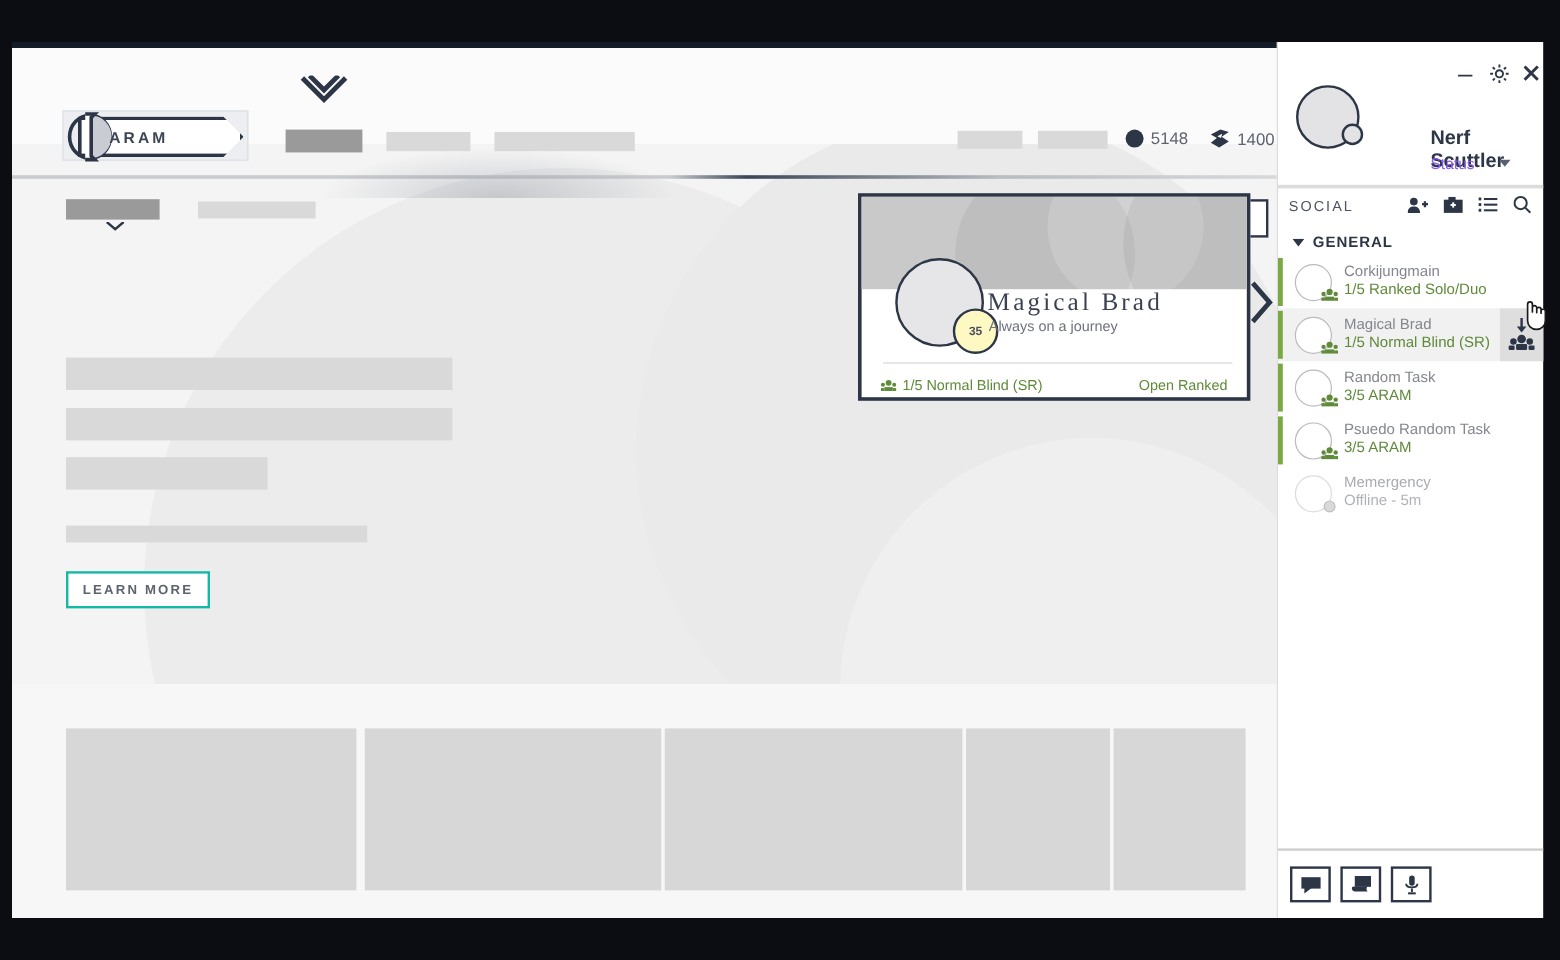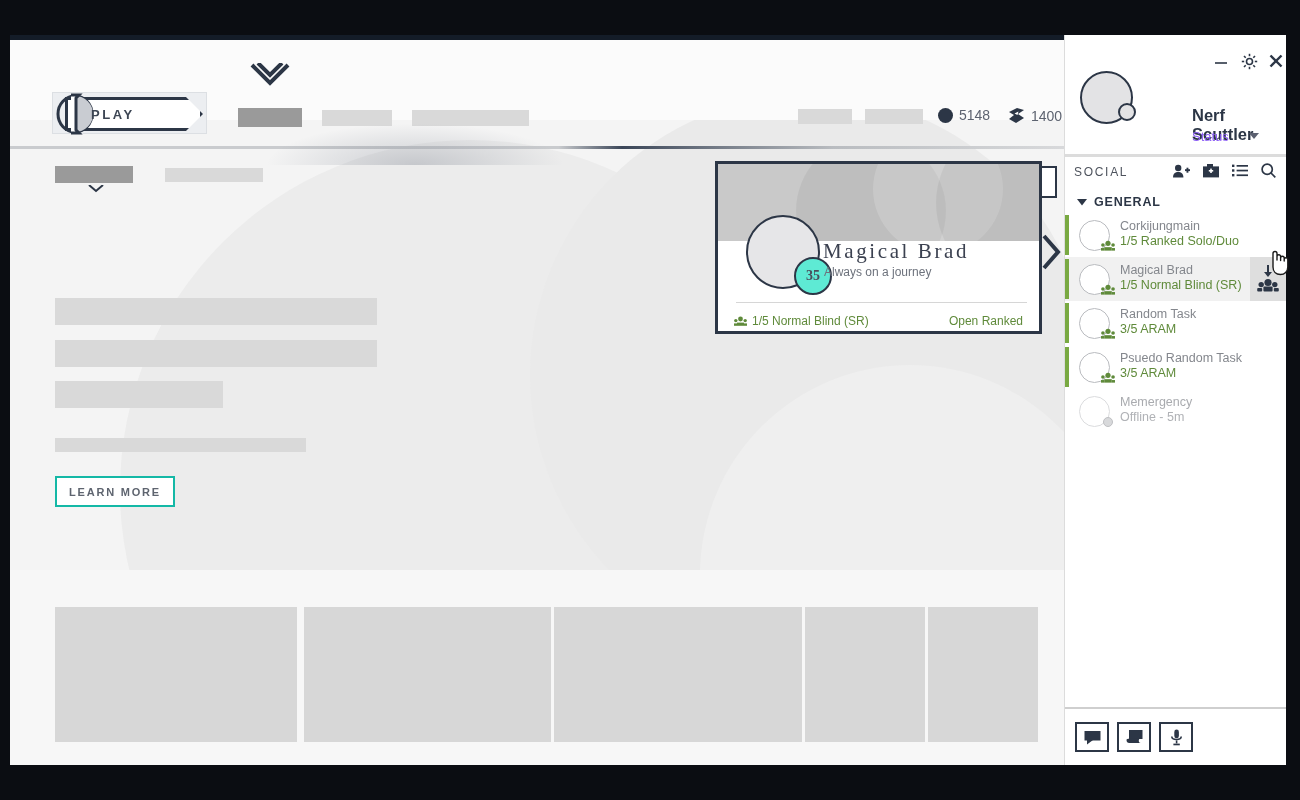--- a/index.html
+++ b/index.html
@@ -125,23 +125,23 @@
     background: #c9c9c9; overflow: hidden;
   }
   .pc-banner .bc { position: absolute; border-radius: 50%; background: rgba(255,255,255,.16); }
   .pc-banner .bc-d { position: absolute; border-radius: 50%; background: rgba(0,0,0,.05); }
   .pc-avatar {
     position: absolute; left: 28px; top: 51px; width: 74px; height: 74px;
     border-radius: 50%; background: #e6e6e8; border: 2px solid #2c3646;
   }
   .pc-level {
     position: absolute; left: 76px; top: 93px; width: 38px; height: 38px;
-    border-radius: 50%; background: #5eead4; border: 2px solid #2c3646;
+    border-radius: 50%; background: #fef9c3; border: 2px solid #2c3646;
     display: flex; align-items: center; justify-content: center;
-    font-size: 14px; font-weight: 700; color: #4a4f5c; font-family: Liberation Serif, serif;
+    font-size: 10px; font-weight: 700; color: #4a4f5c;
   }
   .pc-name {
     position: absolute; left: 105px; top: 75px;
     font-family: "Liberation Serif", serif;
     font-size: 21px; letter-spacing: 2.6px; color: #3b4150;
   }
   .pc-tagline {
     position: absolute; left: 106px; top: 101px;
     font-size: 12px; color: #6d727c;
   }
@@ -283,21 +283,21 @@
 
     <div class="play-wrap">
       <div class="play-shape"></div>
       <div class="play-orb">
         <svg width="44" height="42" viewBox="0 0 44 42">
           <ellipse cx="22" cy="21" rx="17" ry="18" fill="none" stroke="#2c3646" stroke-width="3"></ellipse>
           <path d="M22 3 A18 18 0 0 1 22 39 Z" fill="#c9ccd2"></path>
           <path d="M18 2 L26 2 L23 5 L23 37 L26 40 L18 40" fill="#fff" stroke="#2c3646" stroke-width="3" stroke-linejoin="miter"></path>
         </svg>
       </div>
-      <div class="play-label">PLAY</div>
+      <div class="play-label">ARAM</div>
     </div>
 
     <div class="skel-dark nav-b1"></div>
     <div class="skel nav-b2"></div>
     <div class="skel nav-b3"></div>
 
     <div class="header-sep"></div>
     <div class="header-sep-glow"></div>
 
     <div class="skel-dark sub-b1"></div>

